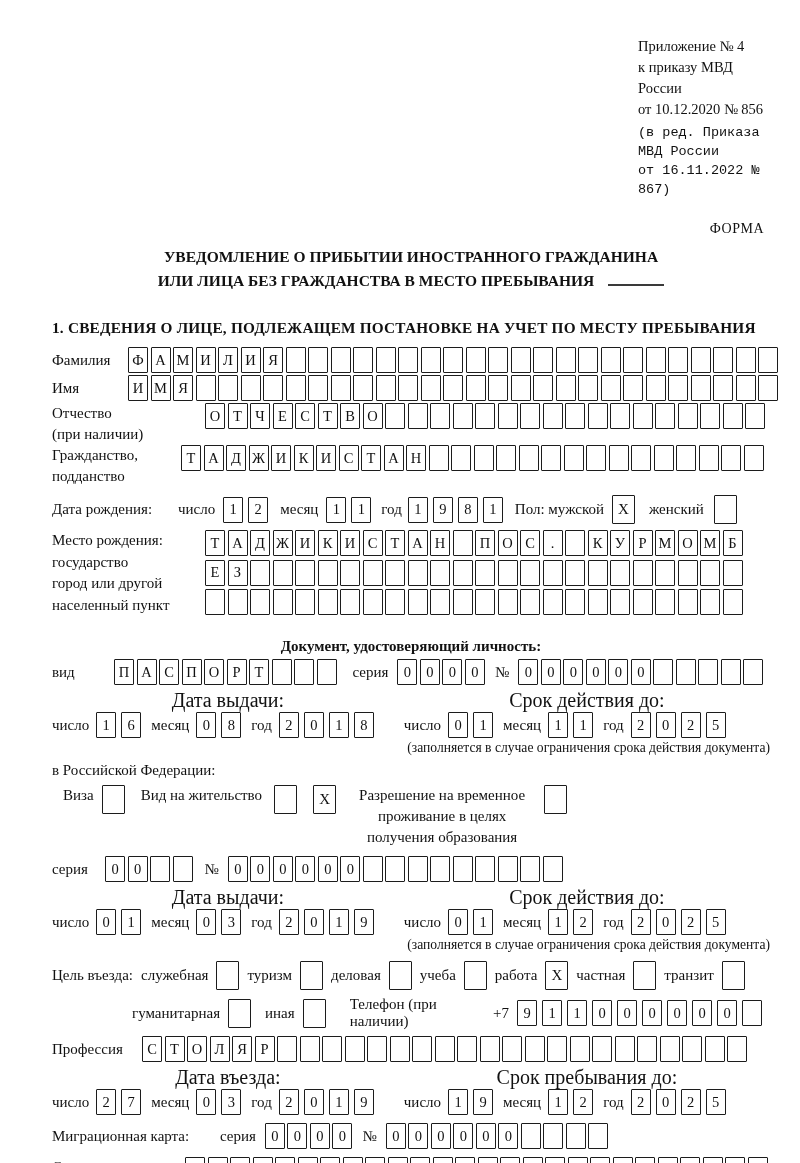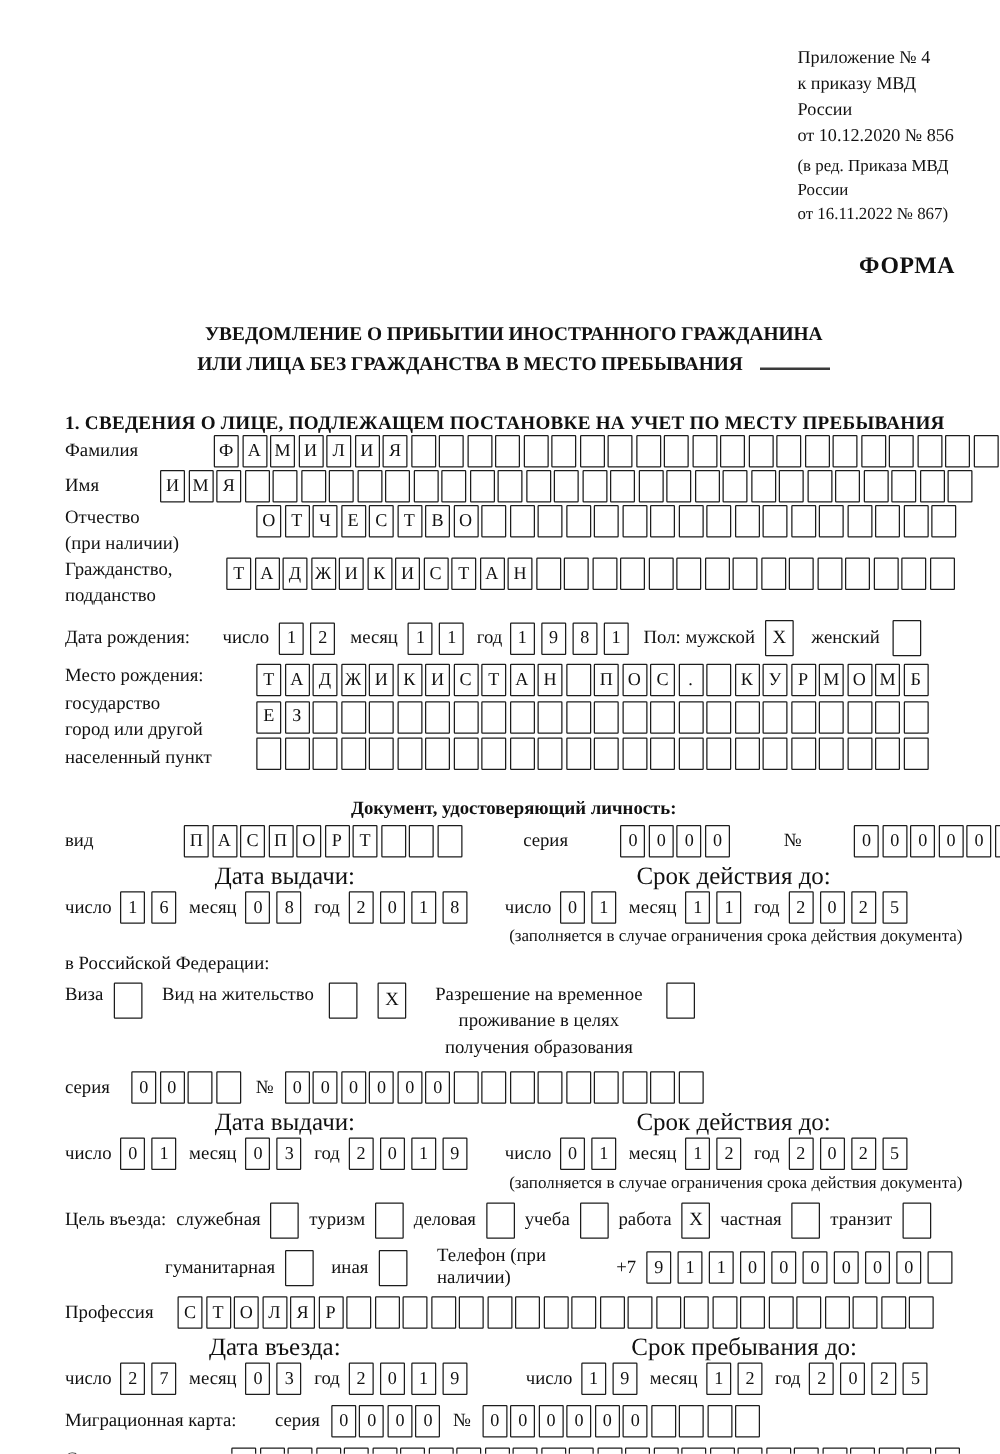--- a/index.html
+++ b/index.html
@@ -20,29 +20,29 @@
     font-size:14.5px; font-weight:400; background:#fff;
   }
   .cells.dt { gap:5px; }
   .cells.cb .cell { width:23px; height:29px; font-size:15px; }
 
   .row { display:flex; align-items:center; }
   .lbl { flex:none; }
 
   
   .hdr { margin-left:586px; line-height:21px; font-size:14.5px; }
-  .hdr-sub { margin-left:586px; line-height:19px; font-size:13.5px; margin-top:3px; }
-  .forma { text-align:right; padding-right:6px; font-weight:bold; font-size:19px; margin-top:22px; letter-spacing:.5px; }
-
-  .title { text-align:center; font-weight:bold; font-size:15.5px; line-height:24px; margin-top:32px; }
+  .hdr-sub { margin-left:586px; line-height:19px; font-size:13.5px; margin-top:3px;font-family:Liberation Mono, monospace; }
+  .forma { text-align:right; padding-right:6px; font-weight:normal; font-size:14px; margin-top:22px; letter-spacing:.5px; }
+
+  .title { text-align:center; font-weight:bold; font-size:15.5px; line-height:24px; margin-top:8px; }
   .t-underline { display:inline-block; width:56px; height:15px; border-bottom:2.4px solid #3a3a3a; margin-left:14px; }
 
   .sec-head { font-weight:bold; font-size:15.3px; margin-top:26px; letter-spacing:.2px; }
 
-  .mt2{margin-top:2px;} .mt4{margin-top:4px;gap:33px;} .mt6{margin-top:6px;} .mt8{margin-top:8px;} .mt10{margin-top:0;gap:43px;}
+  .mt2{margin-top:2px;} .mt4{margin-top:4px;} .mt6{margin-top:6px;} .mt8{margin-top:8px;} .mt10{margin-top:10px;}
 
   .w76 { width:76px; } .w129 { width:129px; } .w153 { width:153px; }
   .two-line { line-height:21px; }
   .top { align-items:flex-start; }
 
   .stack { display:flex; flex-direction:column; gap:3.5px; }
 
   .center-bold { text-align:center; font-weight:bold; margin-top:22px; font-size:15px; }
 
   .date-pair { display:flex; margin-top:6px; }
@@ -50,21 +50,21 @@
   .date-col.right { width:51%; }
   .date-title { text-align:center; font-size:20px; line-height:19px; }
   .date-row { display:flex; align-items:center; margin-top:2px; }
   .date-row .dlabel { margin-right:7px; }
   .date-row .cells { margin-right:10px; }
   .note { font-size:13.6px; color:#111; }
   .note.right { text-align:right; margin-top:2px; }
 
   .opt { display:flex; align-items:flex-start; }
   .opt .olabel { text-align:center; line-height:21px; }
-  .gap8 { margin-right:8px; } .gap12 { margin-right:12px; } .gap16 { margin-right:16px; }
+  .gap8 { margin-right:8px;margin-left:11px; } .gap12 { margin-right:12px; } .gap16 { margin-right:16px; }
 
   .inlinebits { display:flex; align-items:center; flex-wrap:nowrap; }
   .inlinebits > * { margin-right:8px; }
 </style>
 </head>
 <body>
 
 <div class="page">
 
   <div class="hdr">

